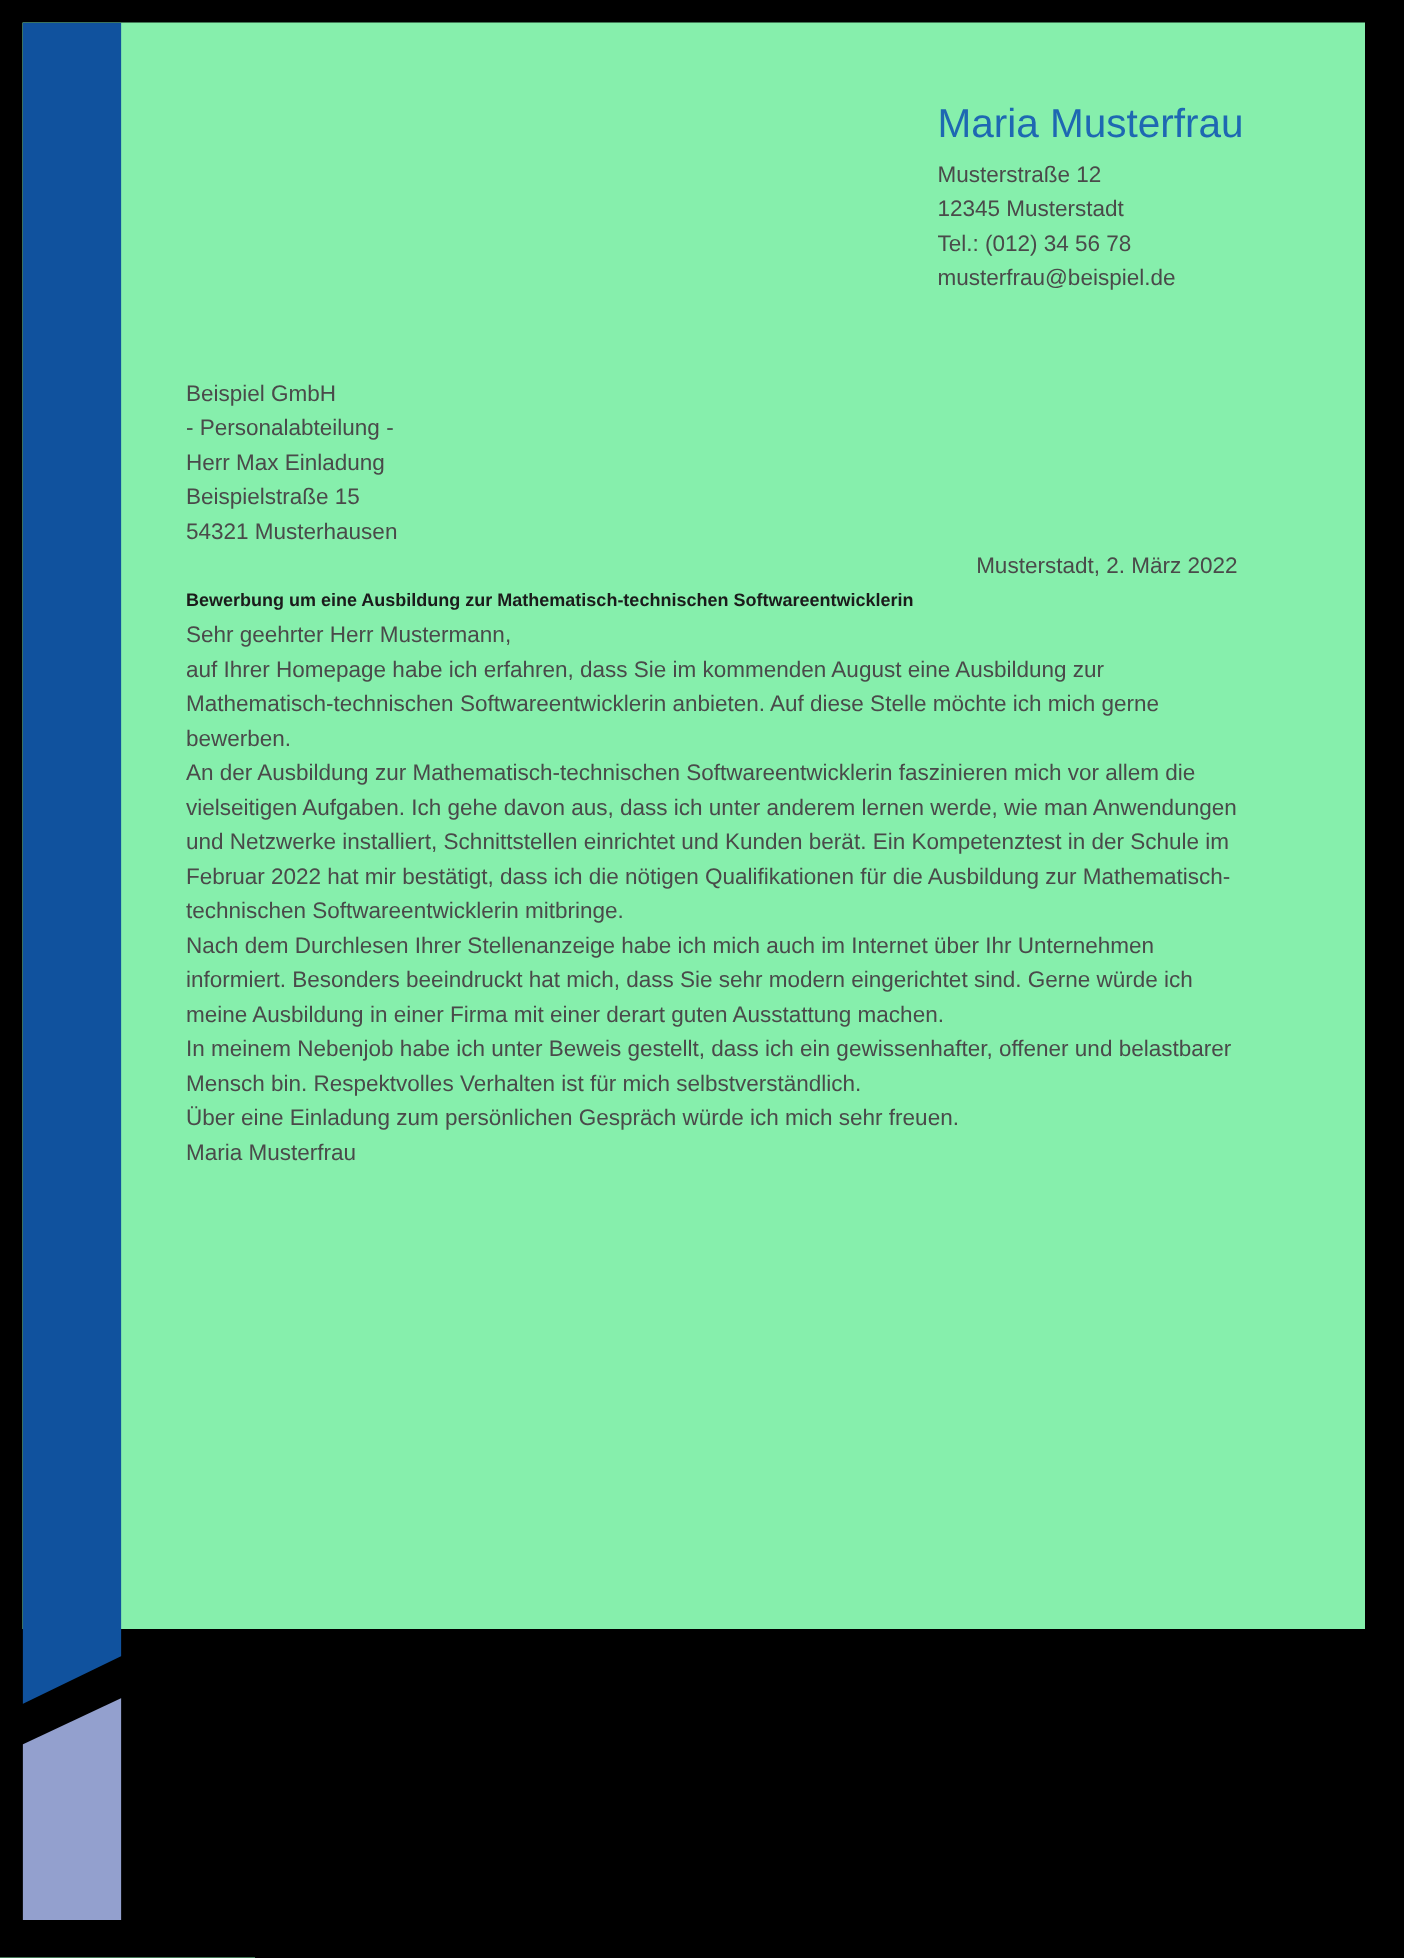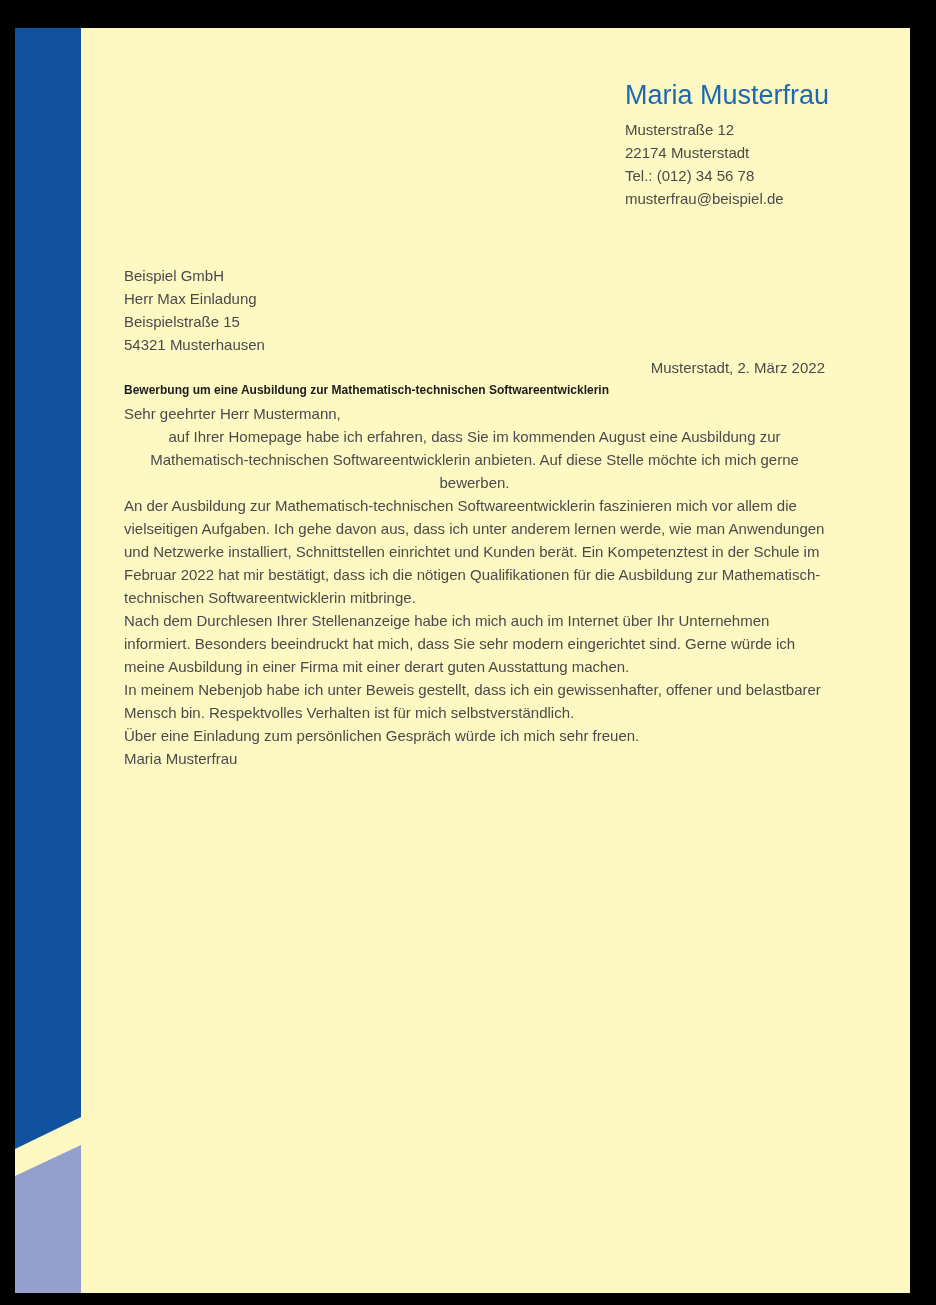--- a/index.html
+++ b/index.html
@@ -7,24 +7,24 @@
     width: 936px;
     height: 1305px;
     background: #000000;
     position: relative;
     font-family: "Liberation Sans", "DejaVu Sans", sans-serif;
     overflow: hidden;
   }
   .paper {
     position: absolute;
     left: 15px;
-    top: 28px;
+    top: 15px;
     width: 895px;
-    height: 1265px;
-    background: #fef9c3;
+    height: 1071px;
+    background: #86efac;
   }
   .stripe-dark {
     position: absolute;
     left: 0;
     top: 0;
     width: 66px;
     height: 1121px;
     background: #10529E;
     clip-path: polygon(0 0, 100% 0, 100% calc(100% - 32px), 0 100%);
   }
@@ -68,48 +68,49 @@
     text-align: right;
   }
   .subject-line {
     margin-top: 37px;
     font-weight: bold;
     font-size: 12px;
     line-height: 23px;
     color: #1B1B1B;
   }
   .salutation { margin-top: 34px; }
-  .para-1 { margin-top: 14px; text-align: center; }
+  .para-1 { margin-top: 14px; }
   .para-2 { margin-top: 16px; }
   .para-3 { margin-top: 16px; }
   .para-4 { margin-top: 15px; }
   .para-5 { margin-top: 13px; }
   .closing { margin-top: 16px; }
   .signature { margin-top: 39px; }
 </style>
 </head>
 <body>
 
 <div class="paper">
 
   <div class="stripe-dark"></div>
   <div class="stripe-light"></div>
 
   <div class="sender">
     <div class="sender-name">Maria Musterfrau</div>
     <div>Musterstraße 12</div>
-    <div>22174 Musterstadt</div>
+    <div>12345 Musterstadt</div>
     <div>Tel.: (012) 34 56 78</div>
     <div>musterfrau@beispiel.de</div>
   </div>
 
   <div class="content">
 
     <div>
       <div class="recipient-line">Beispiel GmbH</div>
+      <div class="recipient-line">- Personalabteilung -</div>
       <div class="recipient-line">Herr Max Einladung</div>
       <div class="recipient-line">Beispielstraße 15</div>
       <div class="recipient-line">54321 Musterhausen</div>
     </div>
 
     <p class="date-line">Musterstadt, 2. März 2022</p>
 
     <p class="subject-line">Bewerbung um eine Ausbildung zur Mathematisch-technischen Softwareentwicklerin</p>
 
     <p class="salutation">Sehr geehrter Herr Mustermann,</p>

